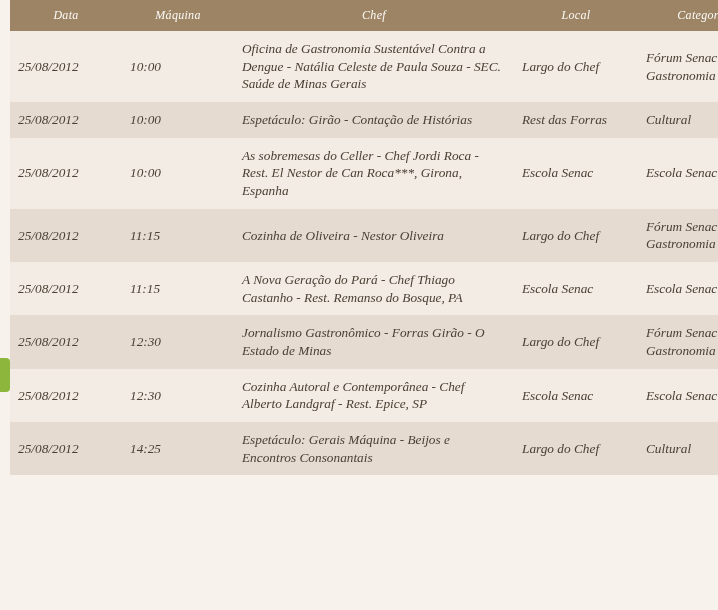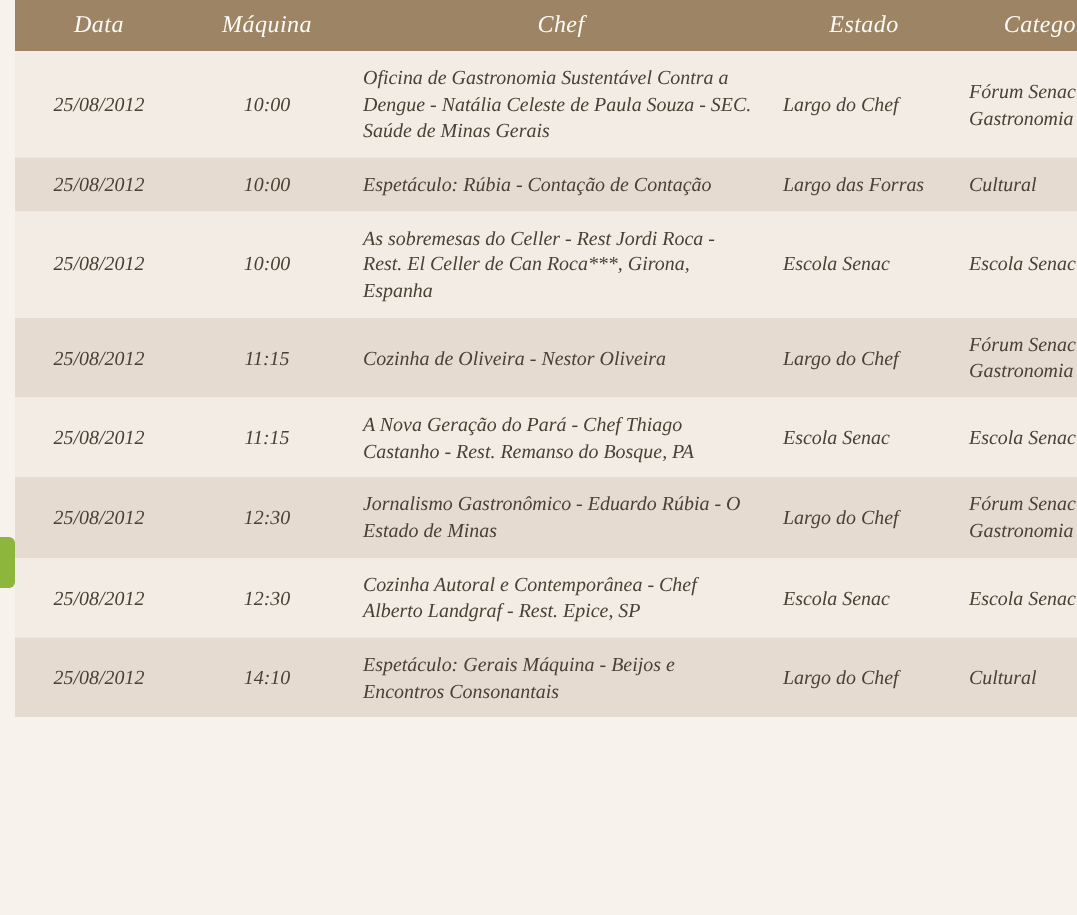--- a/index.html
+++ b/index.html
@@ -33,21 +33,21 @@
     border-collapse: collapse;
     width: 698px;
     margin: 0 0 0 10px;
     table-layout: fixed;
   }
   table.schedule thead th {
     background: #9c8465;
     color: #fdfbf7;
     font-style: italic;
     font-weight: normal;
-    font-size: 16px;
+    font-size: 12px;
     padding: 8px 6px;
     text-align: center;
     vertical-align: middle;
     letter-spacing: 0.3px;
   }
   table.schedule thead th.h-data { width: 100px; }
   table.schedule thead th.h-hora { width: 100px; }
   table.schedule thead th.h-nome { width: 268px; }
   table.schedule thead th.h-local { width: 112px; }
   table.schedule thead th.h-cat  { width: 118px; }
@@ -57,97 +57,96 @@
     font-size: 13.3px;
     color: #4a4034;
     padding: 9px 8px;
     vertical-align: middle;
     line-height: 1.33;
   }
   tbody tr.row-odd td { background: #f3ece4; }
   tbody tr.row-even td { background: #e6dbd0; }
 
   td.c-data, td.c-hora {
-    text-align: center;
     white-space: nowrap;
   }
   td.c-nome { text-align: left; font-family: Liberation Serif, serif; }
   td.c-local { text-align: left; margin-top: 40px; }
   td.c-cat { text-align: left; }
 </style>
 </head>
 <body>
 
 <div class="page">
 
   <div class="edge-deco"></div>
 
   <table class="schedule">
     <thead>
       <tr>
         <th class="h-data">Data</th>
         <th class="h-hora">Máquina</th>
         <th class="h-nome">Chef</th>
-        <th class="h-local">Estado</th>
+        <th class="h-local">Local</th>
         <th class="h-cat">Categoria</th>
       </tr>
     </thead>
     <tbody>
       <tr class="row-odd">
         <td class="c-data">25/08/2012</td>
         <td class="c-hora">10:00</td>
         <td class="c-nome">Oficina de Gastronomia Sustentável Contra a Dengue - Natália Celeste de Paula Souza - SEC. Saúde de Minas Gerais</td>
         <td class="c-local">Largo do Chef</td>
         <td class="c-cat">Fórum Senac de Gastronomia</td>
       </tr>
       <tr class="row-even">
         <td class="c-data">25/08/2012</td>
         <td class="c-hora">10:00</td>
-        <td class="c-nome">Espetáculo: Rúbia - Contação de Contação</td>
-        <td class="c-local">Largo das Forras</td>
+        <td class="c-nome">Espetáculo: Girão - Contação de Histórias</td>
+        <td class="c-local">Rest das Forras</td>
         <td class="c-cat">Cultural</td>
       </tr>
       <tr class="row-odd">
         <td class="c-data">25/08/2012</td>
         <td class="c-hora">10:00</td>
-        <td class="c-nome">As sobremesas do Celler - Rest Jordi Roca - Rest. El Celler de Can Roca***, Girona, Espanha</td>
+        <td class="c-nome">As sobremesas do Celler - Chef Jordi Roca - Rest. El Nestor de Can Roca***, Girona, Espanha</td>
         <td class="c-local">Escola Senac</td>
         <td class="c-cat">Escola Senac</td>
       </tr>
       <tr class="row-even">
         <td class="c-data">25/08/2012</td>
         <td class="c-hora">11:15</td>
         <td class="c-nome">Cozinha de Oliveira - Nestor Oliveira</td>
         <td class="c-local">Largo do Chef</td>
         <td class="c-cat">Fórum Senac de Gastronomia</td>
       </tr>
       <tr class="row-odd">
         <td class="c-data">25/08/2012</td>
         <td class="c-hora">11:15</td>
         <td class="c-nome">A Nova Geração do Pará - Chef Thiago Castanho - Rest. Remanso do Bosque, PA</td>
         <td class="c-local">Escola Senac</td>
         <td class="c-cat">Escola Senac</td>
       </tr>
       <tr class="row-even">
         <td class="c-data">25/08/2012</td>
         <td class="c-hora">12:30</td>
-        <td class="c-nome">Jornalismo Gastronômico - Eduardo Rúbia - O Estado de Minas</td>
+        <td class="c-nome">Jornalismo Gastronômico - Forras Girão - O Estado de Minas</td>
         <td class="c-local">Largo do Chef</td>
         <td class="c-cat">Fórum Senac de Gastronomia</td>
       </tr>
       <tr class="row-odd">
         <td class="c-data">25/08/2012</td>
         <td class="c-hora">12:30</td>
         <td class="c-nome">Cozinha Autoral e Contemporânea - Chef Alberto Landgraf - Rest. Epice, SP</td>
         <td class="c-local">Escola Senac</td>
         <td class="c-cat">Escola Senac</td>
       </tr>
       <tr class="row-even">
         <td class="c-data">25/08/2012</td>
-        <td class="c-hora">14:10</td>
+        <td class="c-hora">14:25</td>
         <td class="c-nome">Espetáculo: Gerais Máquina - Beijos e Encontros Consonantais</td>
         <td class="c-local">Largo do Chef</td>
         <td class="c-cat">Cultural</td>
       </tr>
     </tbody>
   </table>
 
 </div>
 
 </body></html>

